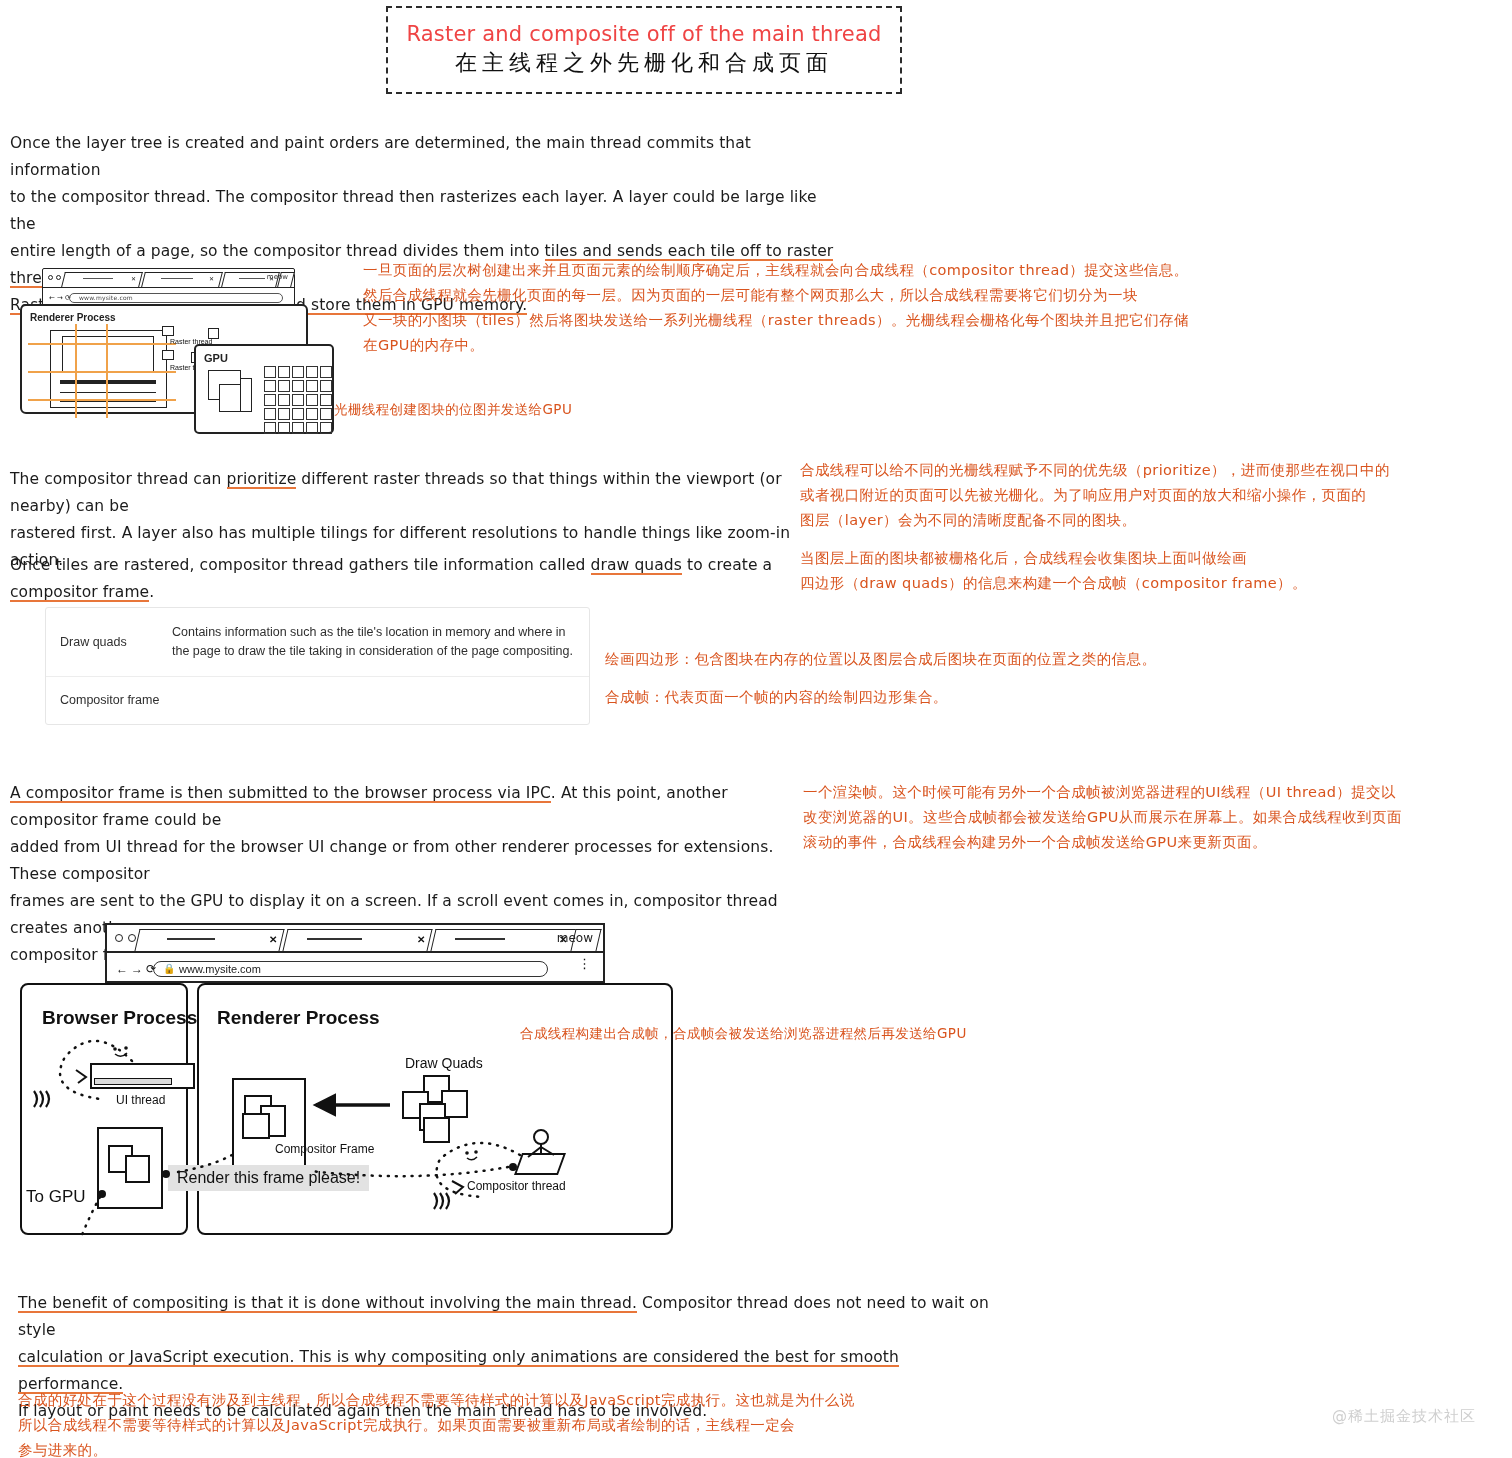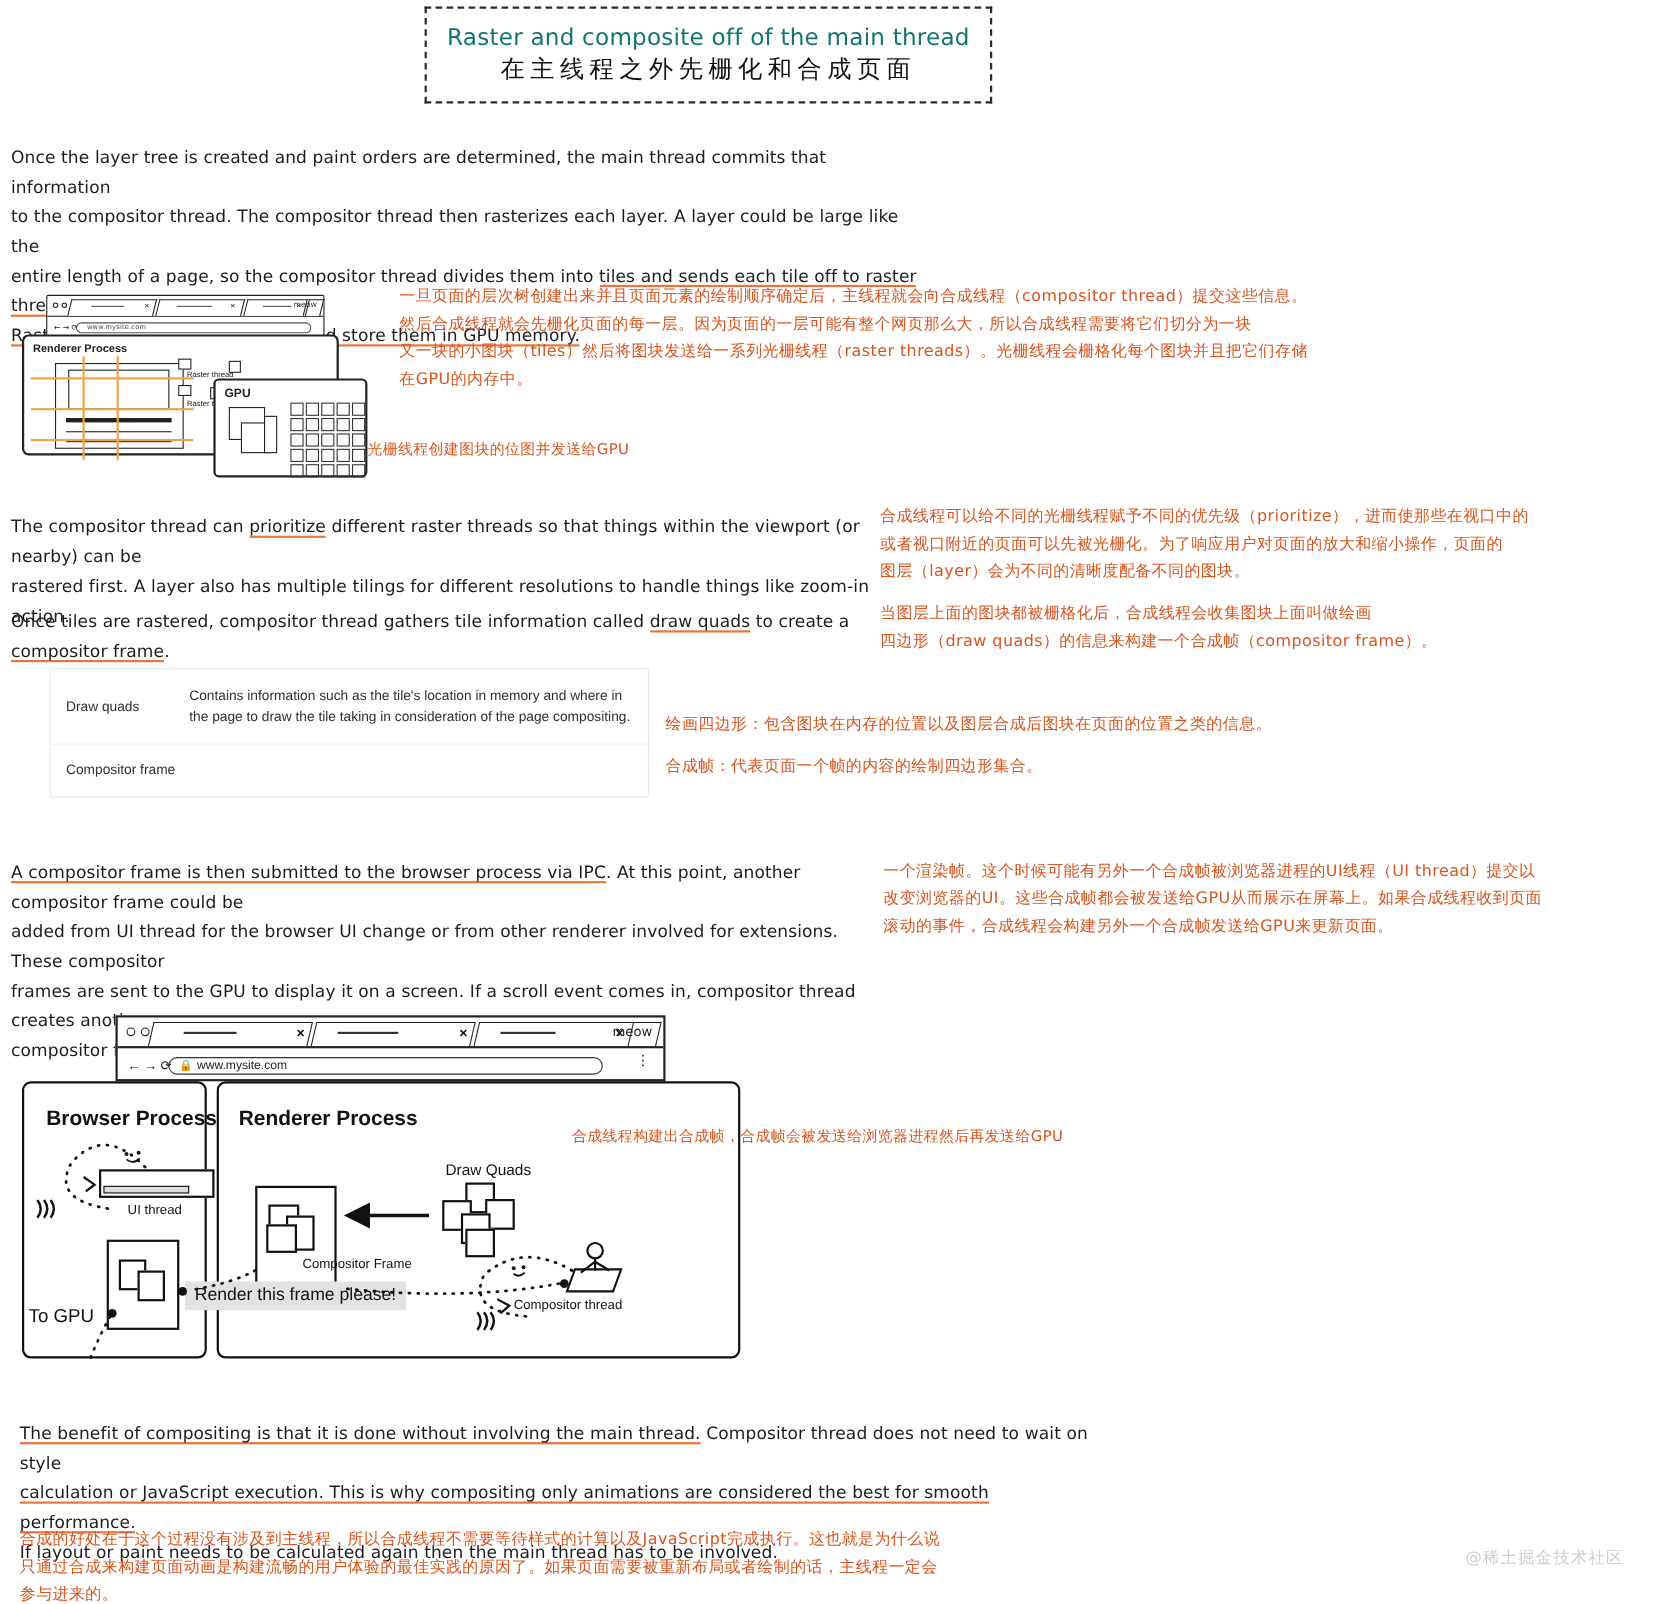--- a/index.html
+++ b/index.html
@@ -14,21 +14,21 @@
 
   
   .title-box{
     position:absolute; left:386px; top:6px; width:516px; height:88px;
     border:2px dashed #2b2b2b;
     display:flex; flex-direction:column; align-items:center; justify-content:center;
     gap:2px;
   }
   .title-en{
     font-family:"DejaVu Sans", sans-serif;
-    font-size:21px; color:#0f766e; letter-spacing:.2px; white-space:nowrap;
+    font-size:21px; color:#ef4444; letter-spacing:.2px; white-space:nowrap;
   }
   .title-cn{
     font-family:"DejaVu Sans", sans-serif;
     font-size:22px; color:#111; letter-spacing:5px; white-space:nowrap;
   }
 
   
   .para{
     position:absolute;
     font-family:"DejaVu Sans", sans-serif;
@@ -315,21 +315,21 @@
 
 <div class="cn" style="left:605px; top:640px; width:660px; line-height:38px;">
   <div>绘画四边形：包含图块在内存的位置以及图层合成后图块在页面的位置之类的信息。</div>
   <div>合成帧：代表页面一个帧的内容的绘制四边形集合。</div>
 </div>
 
 <div class="para" style="left:10px; top:780px; width:770px;">
   <div>
     <span class="u">A compositor frame is then submitted to the browser process via IPC</span><span>. At this point, another compositor frame could be</span>
   </div>
-  <div>added from UI thread for the browser UI change or from other renderer involved for extensions. These compositor</div>
+  <div>added from UI thread for the browser UI change or from other renderer processes for extensions. These compositor</div>
   <div>frames are sent to the GPU to display it on a screen. If a scroll event comes in, compositor thread creates another</div>
   <div>compositor frame to be sent to the GPU.</div>
 </div>
 
 <div class="cn" style="left:803px; top:780px; width:700px;">
   <div>一个渲染帧。这个时候可能有另外一个合成帧被浏览器进程的UI线程（UI thread）提交以</div>
   <div>改变浏览器的UI。这些合成帧都会被发送给GPU从而展示在屏幕上。如果合成线程收到页面</div>
   <div>滚动的事件，合成线程会构建另外一个合成帧发送给GPU来更新页面。</div>
 </div>
 
@@ -442,17 +442,17 @@
     <span class="u">The benefit of compositing is that it is done without involving the main thread.</span><span> Compositor thread does not need to wait on style</span>
   </div>
   <div>
     <span class="u">calculation or JavaScript execution. </span><span class="u">This is why compositing only animations are considered the best for smooth performance.</span>
   </div>
   <div>If layout or paint needs to be calculated again then the main thread has to be involved.</div>
 </div>
 
 <div class="cn" style="left:18px; top:1388px; width:1020px;">
   <div>合成的好处在于这个过程没有涉及到主线程，所以合成线程不需要等待样式的计算以及JavaScript完成执行。这也就是为什么说</div>
-  <div>只通过合成来构建页面动画是构建流畅的用户体验的最佳实践的原因了。如果页面需要被重新布局或者绘制的话，主线程一定会</div>
+  <div>所以合成线程不需要等待样式的计算以及JavaScript完成执行。如果页面需要被重新布局或者绘制的话，主线程一定会</div>
   <div>参与进来的。</div>
 </div>
 
 <div class="watermark">@稀土掘金技术社区</div>
 
 </body></html>

